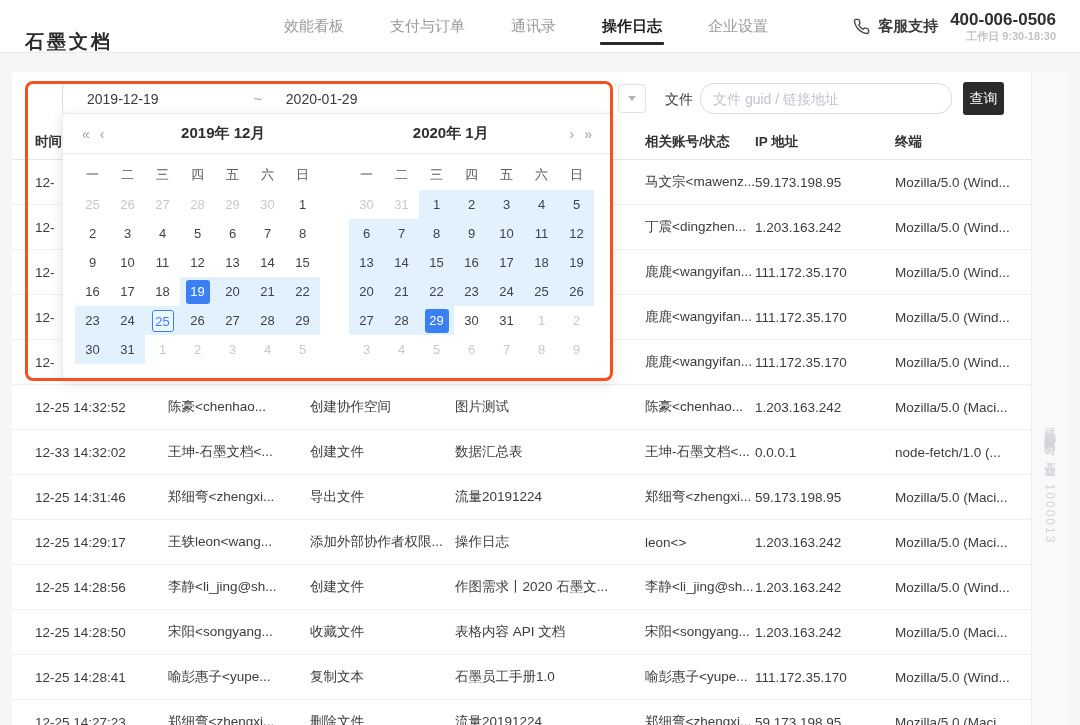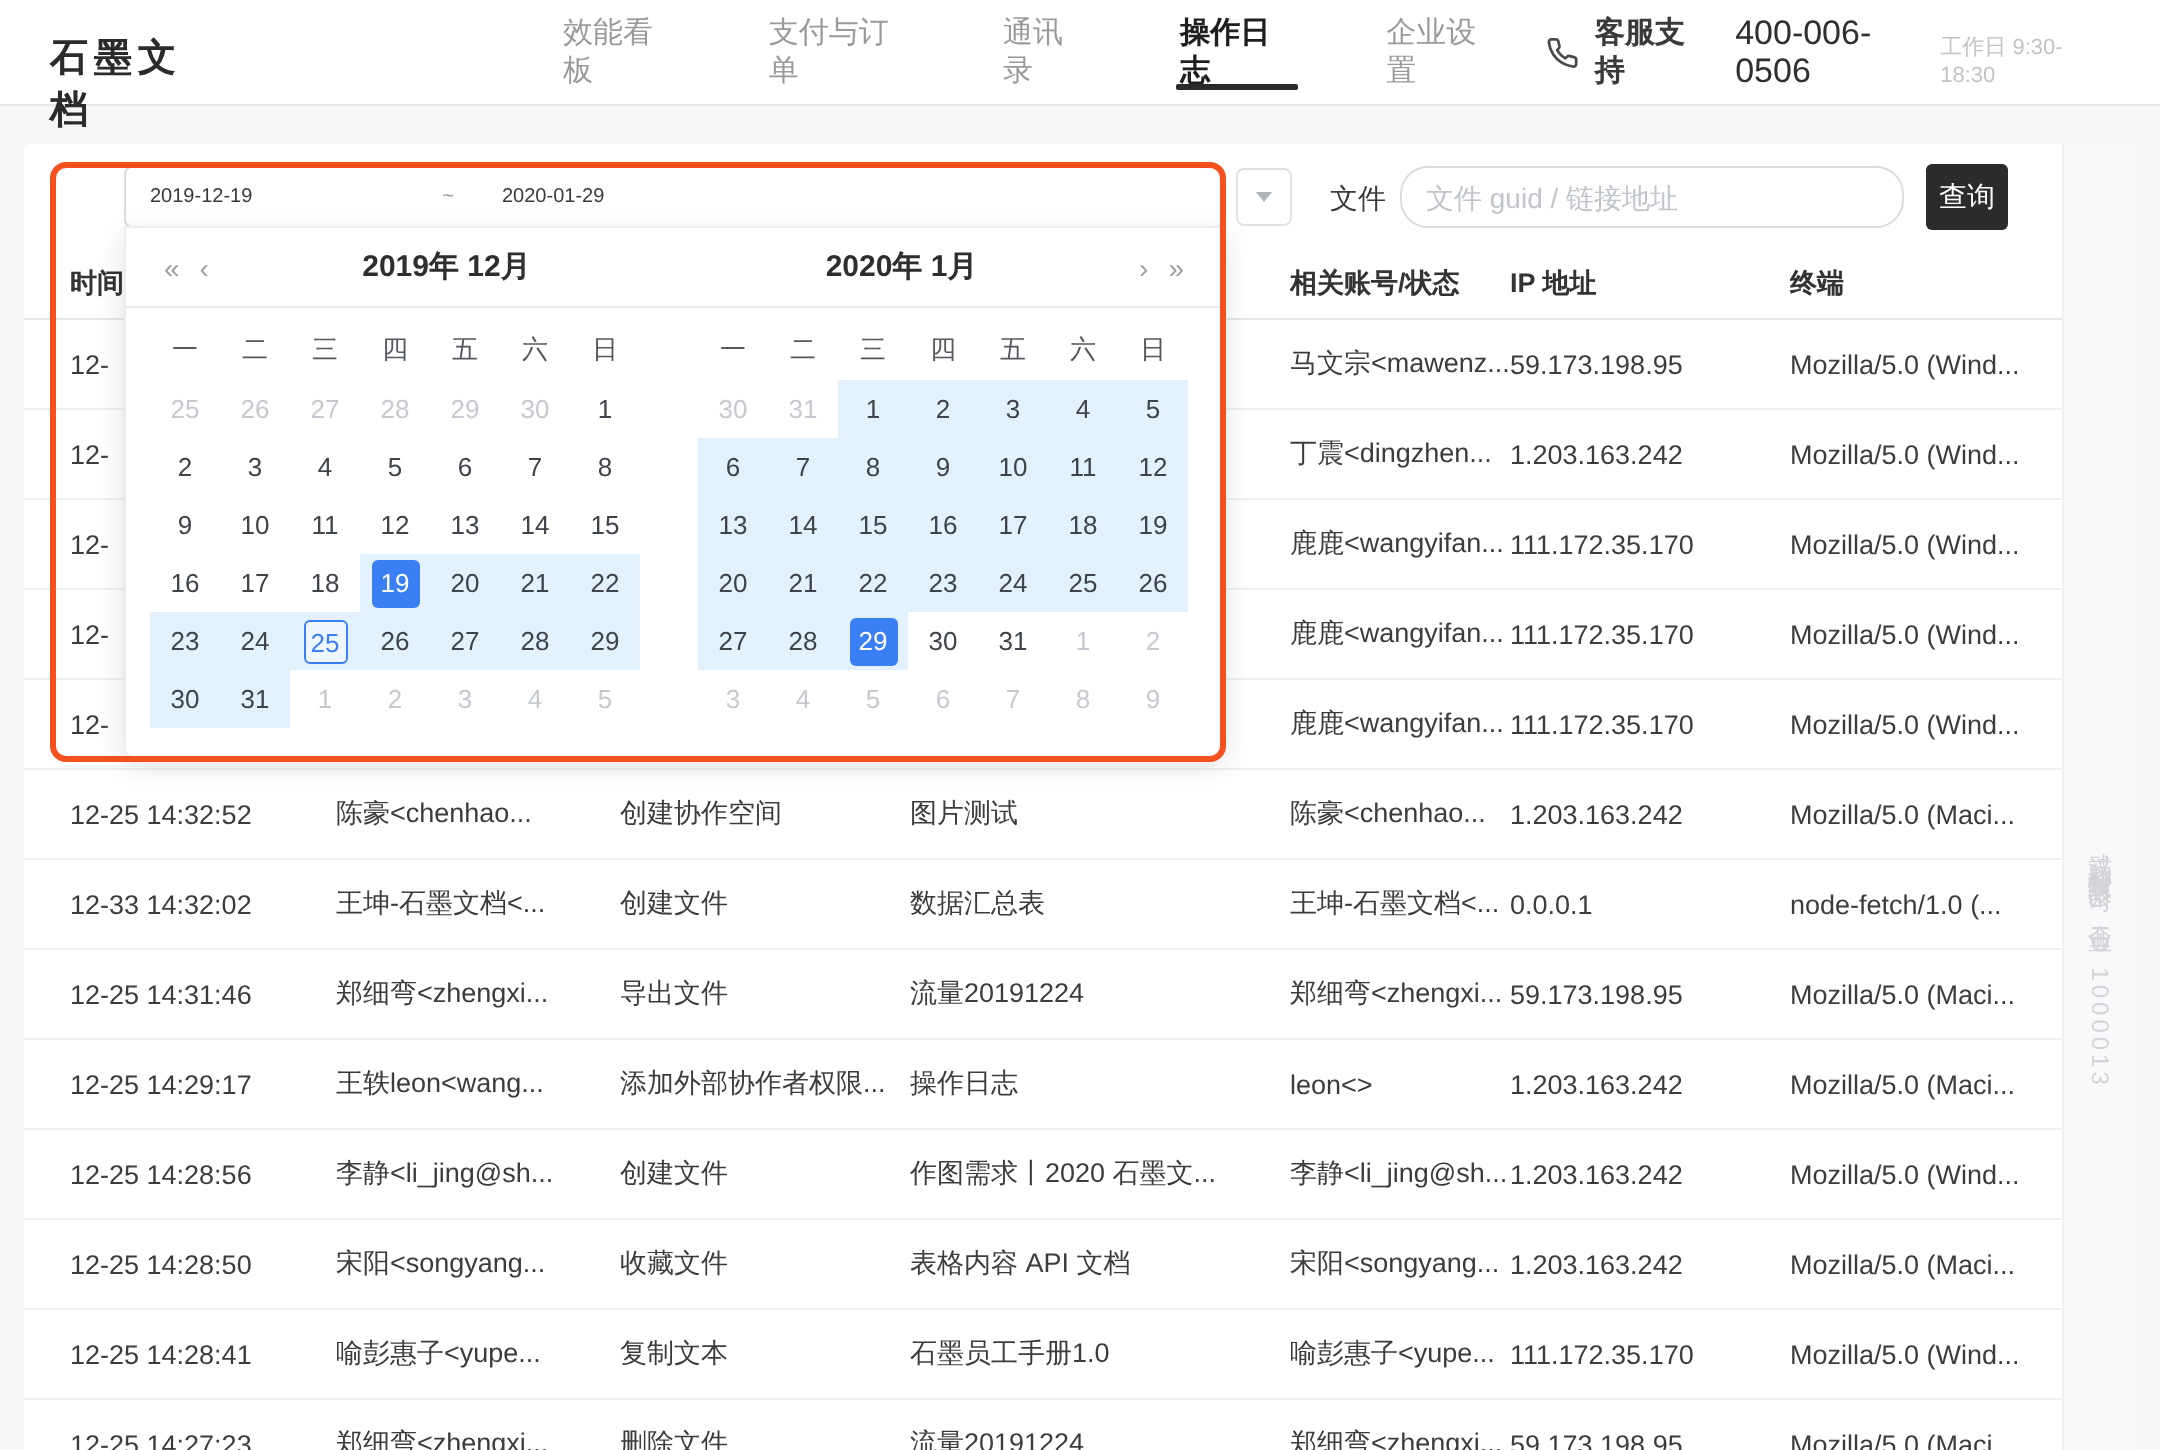--- a/index.html
+++ b/index.html
@@ -13,41 +13,41 @@
           letter-spacing:3px; font-family:"Liberation Serif","DejaVu Serif",serif;margin-top:32px; }
   .nav { display:flex; align-items:flex-start; height:100%; margin-left:148px; }
   .nav-item { font-size:15px; color:#9a9a9a; margin:0 23px; height:100%;
               display:flex; align-items:center; cursor:pointer; position:relative; }
   .nav-item.active { color:#1f1f1f; font-weight:700; }
   .nav-item.active::after { content:""; position:absolute; left:-2px; right:-2px;
               bottom:7px; height:3px; background:#2a2a2a; border-radius:1px; }
   .support { margin-left:auto; margin-right:24px; display:flex; align-items:center; }
   .phone-icon { width:17px; height:17px; margin-right:8px; }
   .support-label { font-size:15px; color:#3a3a3a; margin-right:12px;font-weight:bold; }
-  .phone-block { display:flex; flex-direction:row; align-items:flex-end; }
+  .phone-block { display:flex; flex-direction:column; align-items:flex-end;font-weight:bold; }
   .phone-number { font-size:17px; color:#2f2f2f; line-height:19px; }
   .phone-hours { font-size:11px; color:#c2c2c4; line-height:14px; }
 
   
   .card { position:absolute; left:12px; top:72px; width:1056px; height:653px;
           background:#fff; border-radius:4px 4px 0 0; }
 
   
   .side-strip { position:absolute; left:1019px; top:0; width:37px; height:653px;
                 background:#f8f9fa; border-left:1px solid #f0f0f1; }
   .watermark { position:absolute; left:9px; top:345px; writing-mode:vertical-rl;
                font-size:12px; color:#d2d4d7; letter-spacing:2px; white-space:nowrap; }
 
   
   .flabel { position:absolute; font-size:14px; color:#3a3a3a; top:19px; }
   #date-label { left:23px;margin-left:40px; }
   #file-label { left:653px; }
   .date-input { position:absolute; left:50px; top:11px; width:550px; height:31px;
                 background:#fff; border:1px solid #d9dce0; border-radius:4px;
-                display:flex; align-items:center; padding-left:12px; font-size:10px;
+                display:flex; align-items:center; padding-left:24px; font-size:14px;
                 color:#3a3a3a; cursor:text; }
   .date-input .sep { color:#9a9a9a; margin:0 24px 0 95px; }
   .caret-box { position:absolute; left:606px; top:12px; width:28px; height:29px;
                background:#fff; border:1px solid #dfe1e4; border-radius:4px;
                display:flex; align-items:center; justify-content:center; cursor:pointer; }
   .caret { width:0; height:0; border-left:4px solid transparent;
            border-right:4px solid transparent; border-top:5px solid #b0b3b8; }
   .file-input { position:absolute; left:688px; top:11px; width:252px; height:31px;
                 border:1px solid #d9dce0; border-radius:14px; padding:0 12px;
                 font-size:14px; color:#3a3a3a; outline:none;

